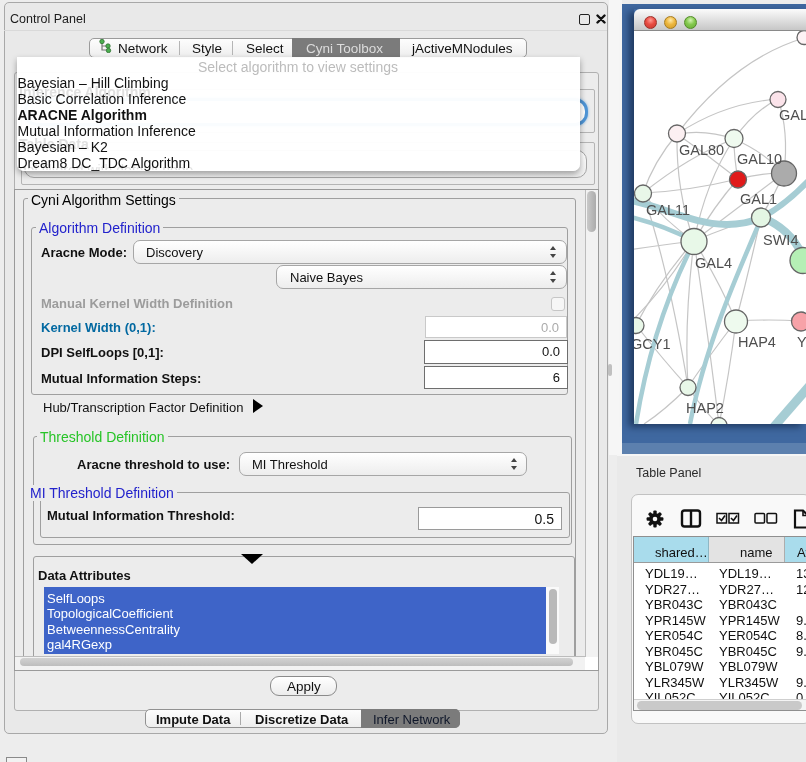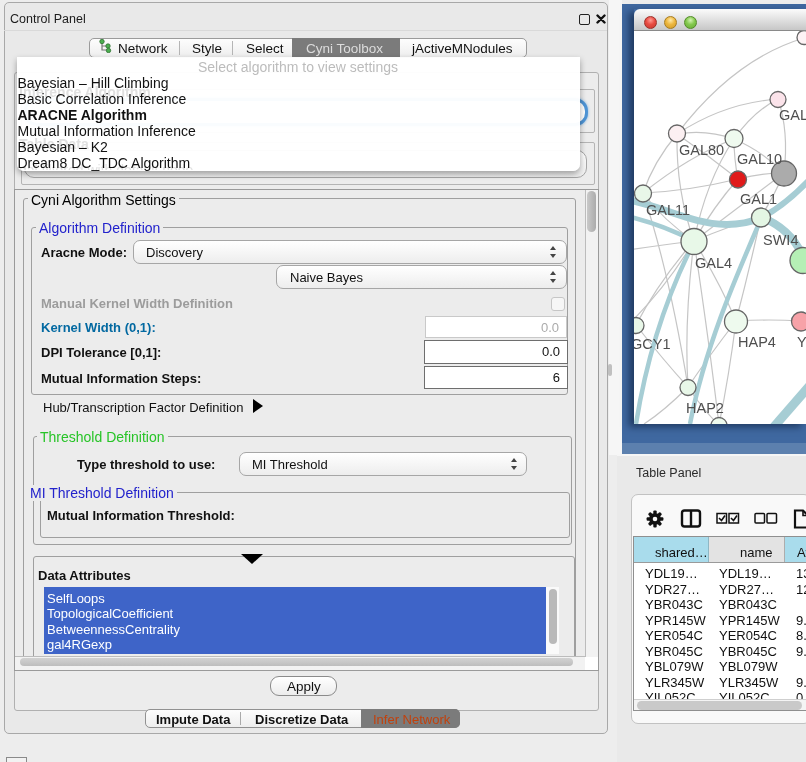--- a/index.html
+++ b/index.html
@@ -87,41 +87,42 @@
   <div class="lbl" style="left:275px;top:80px;">Naive Bayes</div>
   <div class="stp" style="left:535px;top:81px;border-left:3.5px solid transparent;border-right:3.5px solid transparent;border-bottom:4.5px solid #444;"></div>
   <div class="stp" style="left:535px;top:89px;border-left:3.5px solid transparent;border-right:3.5px solid transparent;border-top:4.5px solid #444;"></div>
 
   <div class="lbl b" style="left:26px;top:106px;color:#9c9c9c;">Manual Kernel Width Definition</div>
   <div class="ab" style="left:536px;top:107px;width:14px;height:14px;background:#f6f6f6;border:1px solid #c6c6c6;border-radius:3px;box-sizing:border-box;"></div>
 
   <div class="lbl b" style="left:26px;top:130px;color:#0369a1;">Kernel Width (0,1):</div>
   <div class="fld" style="left:410px;top:126px;width:142px;height:22px;border:1px solid #c9c9c9;color:#ababab;">0.0</div>
 
-  <div class="lbl b" style="left:26px;top:155px;">DPI Tolerance [0,1]:</div>
+  <div class="lbl b" style="left:26px;top:155px;">DPI SelfLoops [0,1]:</div>
   <div class="fld" style="left:409px;top:150px;width:144px;height:24px;border:1.5px solid #6e6e6e;color:#111;">0.0</div>
 
   <div class="lbl b" style="left:26px;top:181px;">Mutual Information Steps:</div>
   <div class="fld" style="left:409px;top:176px;width:144px;height:23px;border:1.5px solid #6e6e6e;color:#111;">6</div>
 
   <div class="lbl" style="left:28px;top:210px;">Hub/Transcription Factor Definition</div>
   <div class="stp" style="left:238px;top:209px;border-top:7px solid transparent;border-bottom:7px solid transparent;border-left:10px solid #000;"></div>
 
   <div class="grp" style="left:18px;top:246px;width:537px;height:107px;"></div>
   <div class="gtit" style="left:22px;top:239px;color:#27c427;">Threshold Definition</div>
 
-  <div class="lbl b" style="left:62px;top:267px;">Type threshold to use:</div>
+  <div class="lbl b" style="left:62px;top:267px;">Aracne threshold to use:</div>
   <div class="combo" style="left:224px;top:262px;width:288px;height:24px;"></div>
   <div class="lbl" style="left:237px;top:267px;">MI Threshold</div>
   <div class="stp" style="left:496px;top:268px;border-left:3.5px solid transparent;border-right:3.5px solid transparent;border-bottom:4.5px solid #444;"></div>
   <div class="stp" style="left:496px;top:276px;border-left:3.5px solid transparent;border-right:3.5px solid transparent;border-top:4.5px solid #444;"></div>
 
   <div class="grp" style="left:25px;top:302px;width:528px;height:44px;"></div>
   <div class="gtit" style="left:12px;top:295px;color:#2222cc;">MI Threshold Definition</div>
   <div class="lbl b" style="left:32px;top:318px;">Mutual Information Threshold:</div>
+  <div class="fld" style="left:403px;top:317px;width:144px;height:23px;border:1px solid #9a9a9a;color:#111;font-size:14px;">0.5</div>
 
   <div class="grp" style="left:18px;top:366px;width:540px;height:120px;"></div>
   <div class="stp" style="left:226px;top:364px;border-left:11px solid transparent;border-right:11px solid transparent;border-top:10px solid #000;"></div>
 
   <div class="lbl b" style="left:23px;top:378px;">Data Attributes</div>
 
   <div class="ab" style="left:29px;top:397px;width:502px;height:67px;background:#3e64c8;"></div>
   <div class="lbl" style="left:32px;top:401px;color:#fff;">SelfLoops</div>
   <div class="lbl" style="left:32px;top:416px;color:#fff;">TopologicalCoefficient</div>
   <div class="lbl" style="left:32px;top:432px;color:#fff;">BetweennessCentrality</div>
@@ -134,21 +135,21 @@
 <div class="ab" style="left:270px;top:676px;width:67px;height:20px;background:linear-gradient(#ffffff,#ececec);
      border:1px solid #8b8b8b;border-radius:9px;box-sizing:border-box;"></div>
 <div class="lbl" style="left:287px;top:679px;font-size:13.5px;">Apply</div>
 
 <div class="ab" style="left:145px;top:709px;width:315px;height:19px;background:linear-gradient(#fdfdfd,#eeeeee);
      border:1px solid #919191;border-radius:5px;box-sizing:border-box;"></div>
 <div class="ab" style="left:361px;top:709px;width:99px;height:19px;background:#7b7b7b;border-radius:0 5px 5px 0;"></div>
 <div class="ab" style="left:240px;top:712px;width:1px;height:13px;background:#aaa;"></div>
 <div class="lbl b" style="left:156px;top:712px;">Impute Data</div>
 <div class="lbl b" style="left:255px;top:712px;">Discretize Data</div>
-<div class="lbl" style="left:373px;top:712px;color:#c2410c;">Infer Network</div>
+<div class="lbl" style="left:373px;top:712px;color:#0f172a;">Infer Network</div>
 
 <div class="ab" style="left:608px;top:364px;width:4px;height:12px;background:#c0c0c0;border-radius:2px;"></div>
 
 <div class="ab" style="left:6px;top:757px;width:19px;height:10px;background:#f2f2f2;border:1.5px solid #8a8a8a;"></div>
 
 <div class="ab" style="left:17px;top:57px;width:563px;height:114px;background:rgba(255,255,255,0.97);
      border-radius:0 0 7px 7px;box-shadow:0 3px 6px rgba(0,0,0,0.35);"></div>
 <div class="lbl" style="left:198px;top:59px;font-size:14px;color:#bcbcbc;">Select algorithm to view settings</div>
 
 <div class="ab" style="left:17px;top:57px;width:563px;height:113px;overflow:hidden;">

